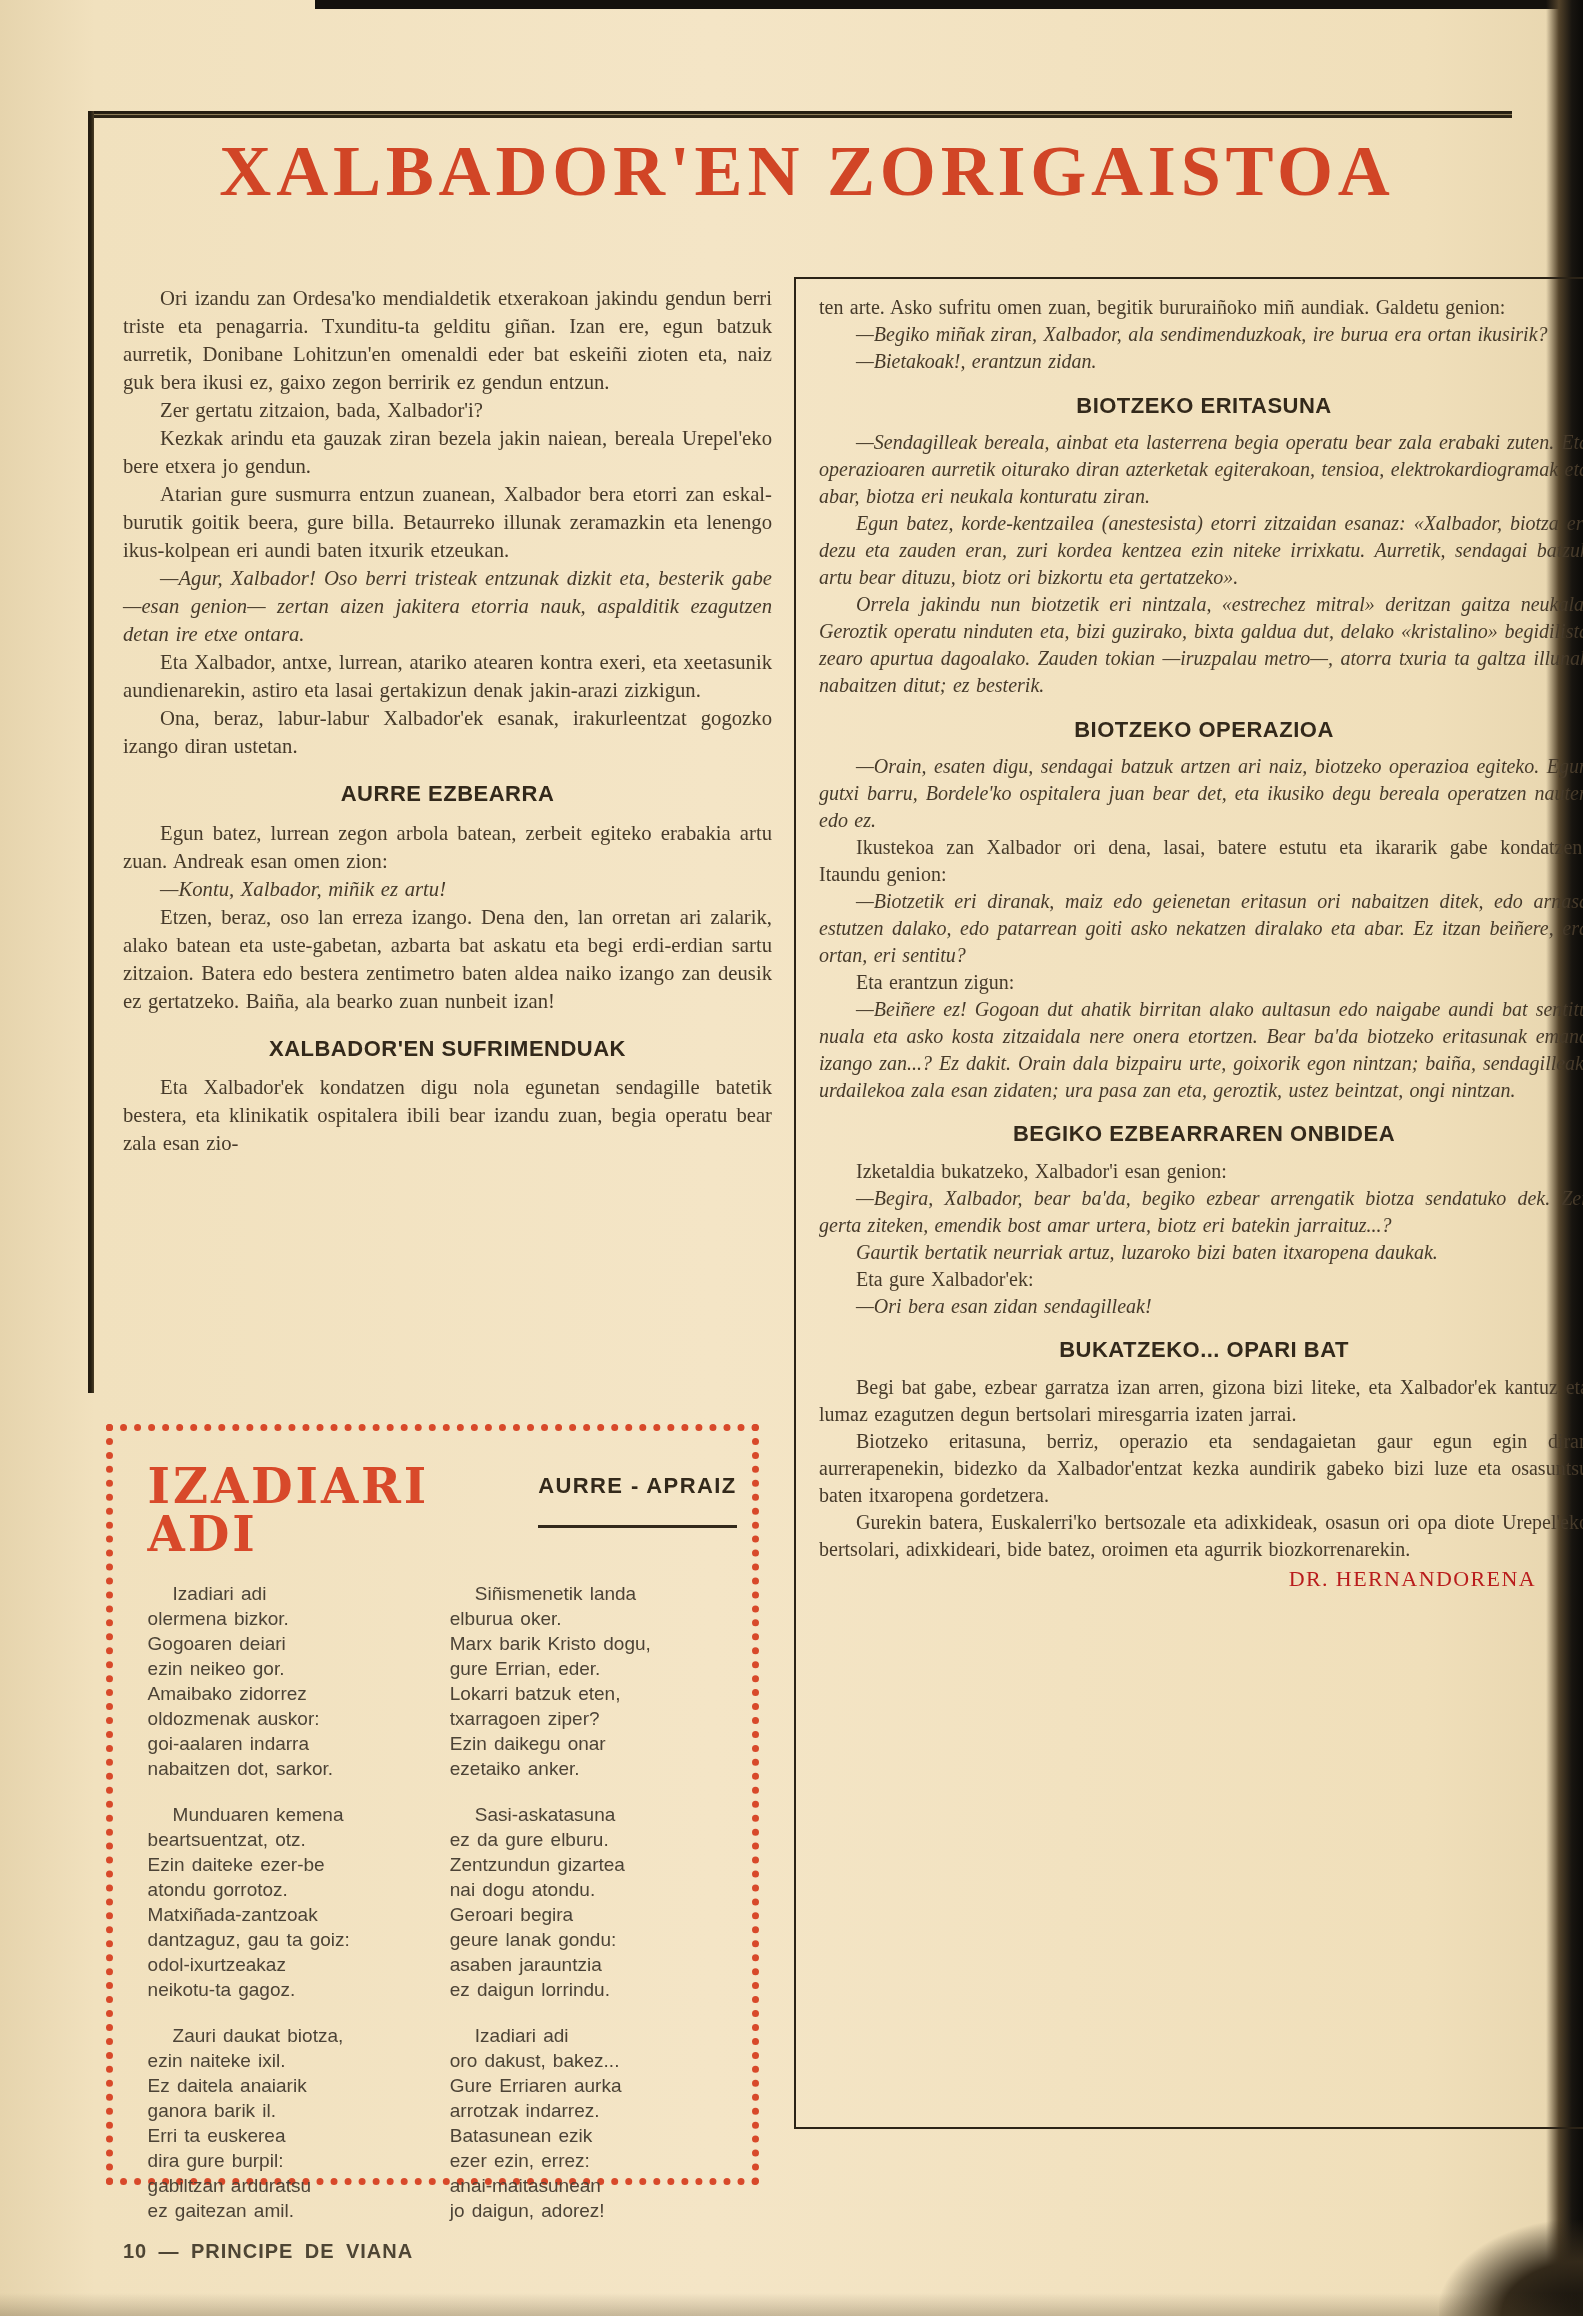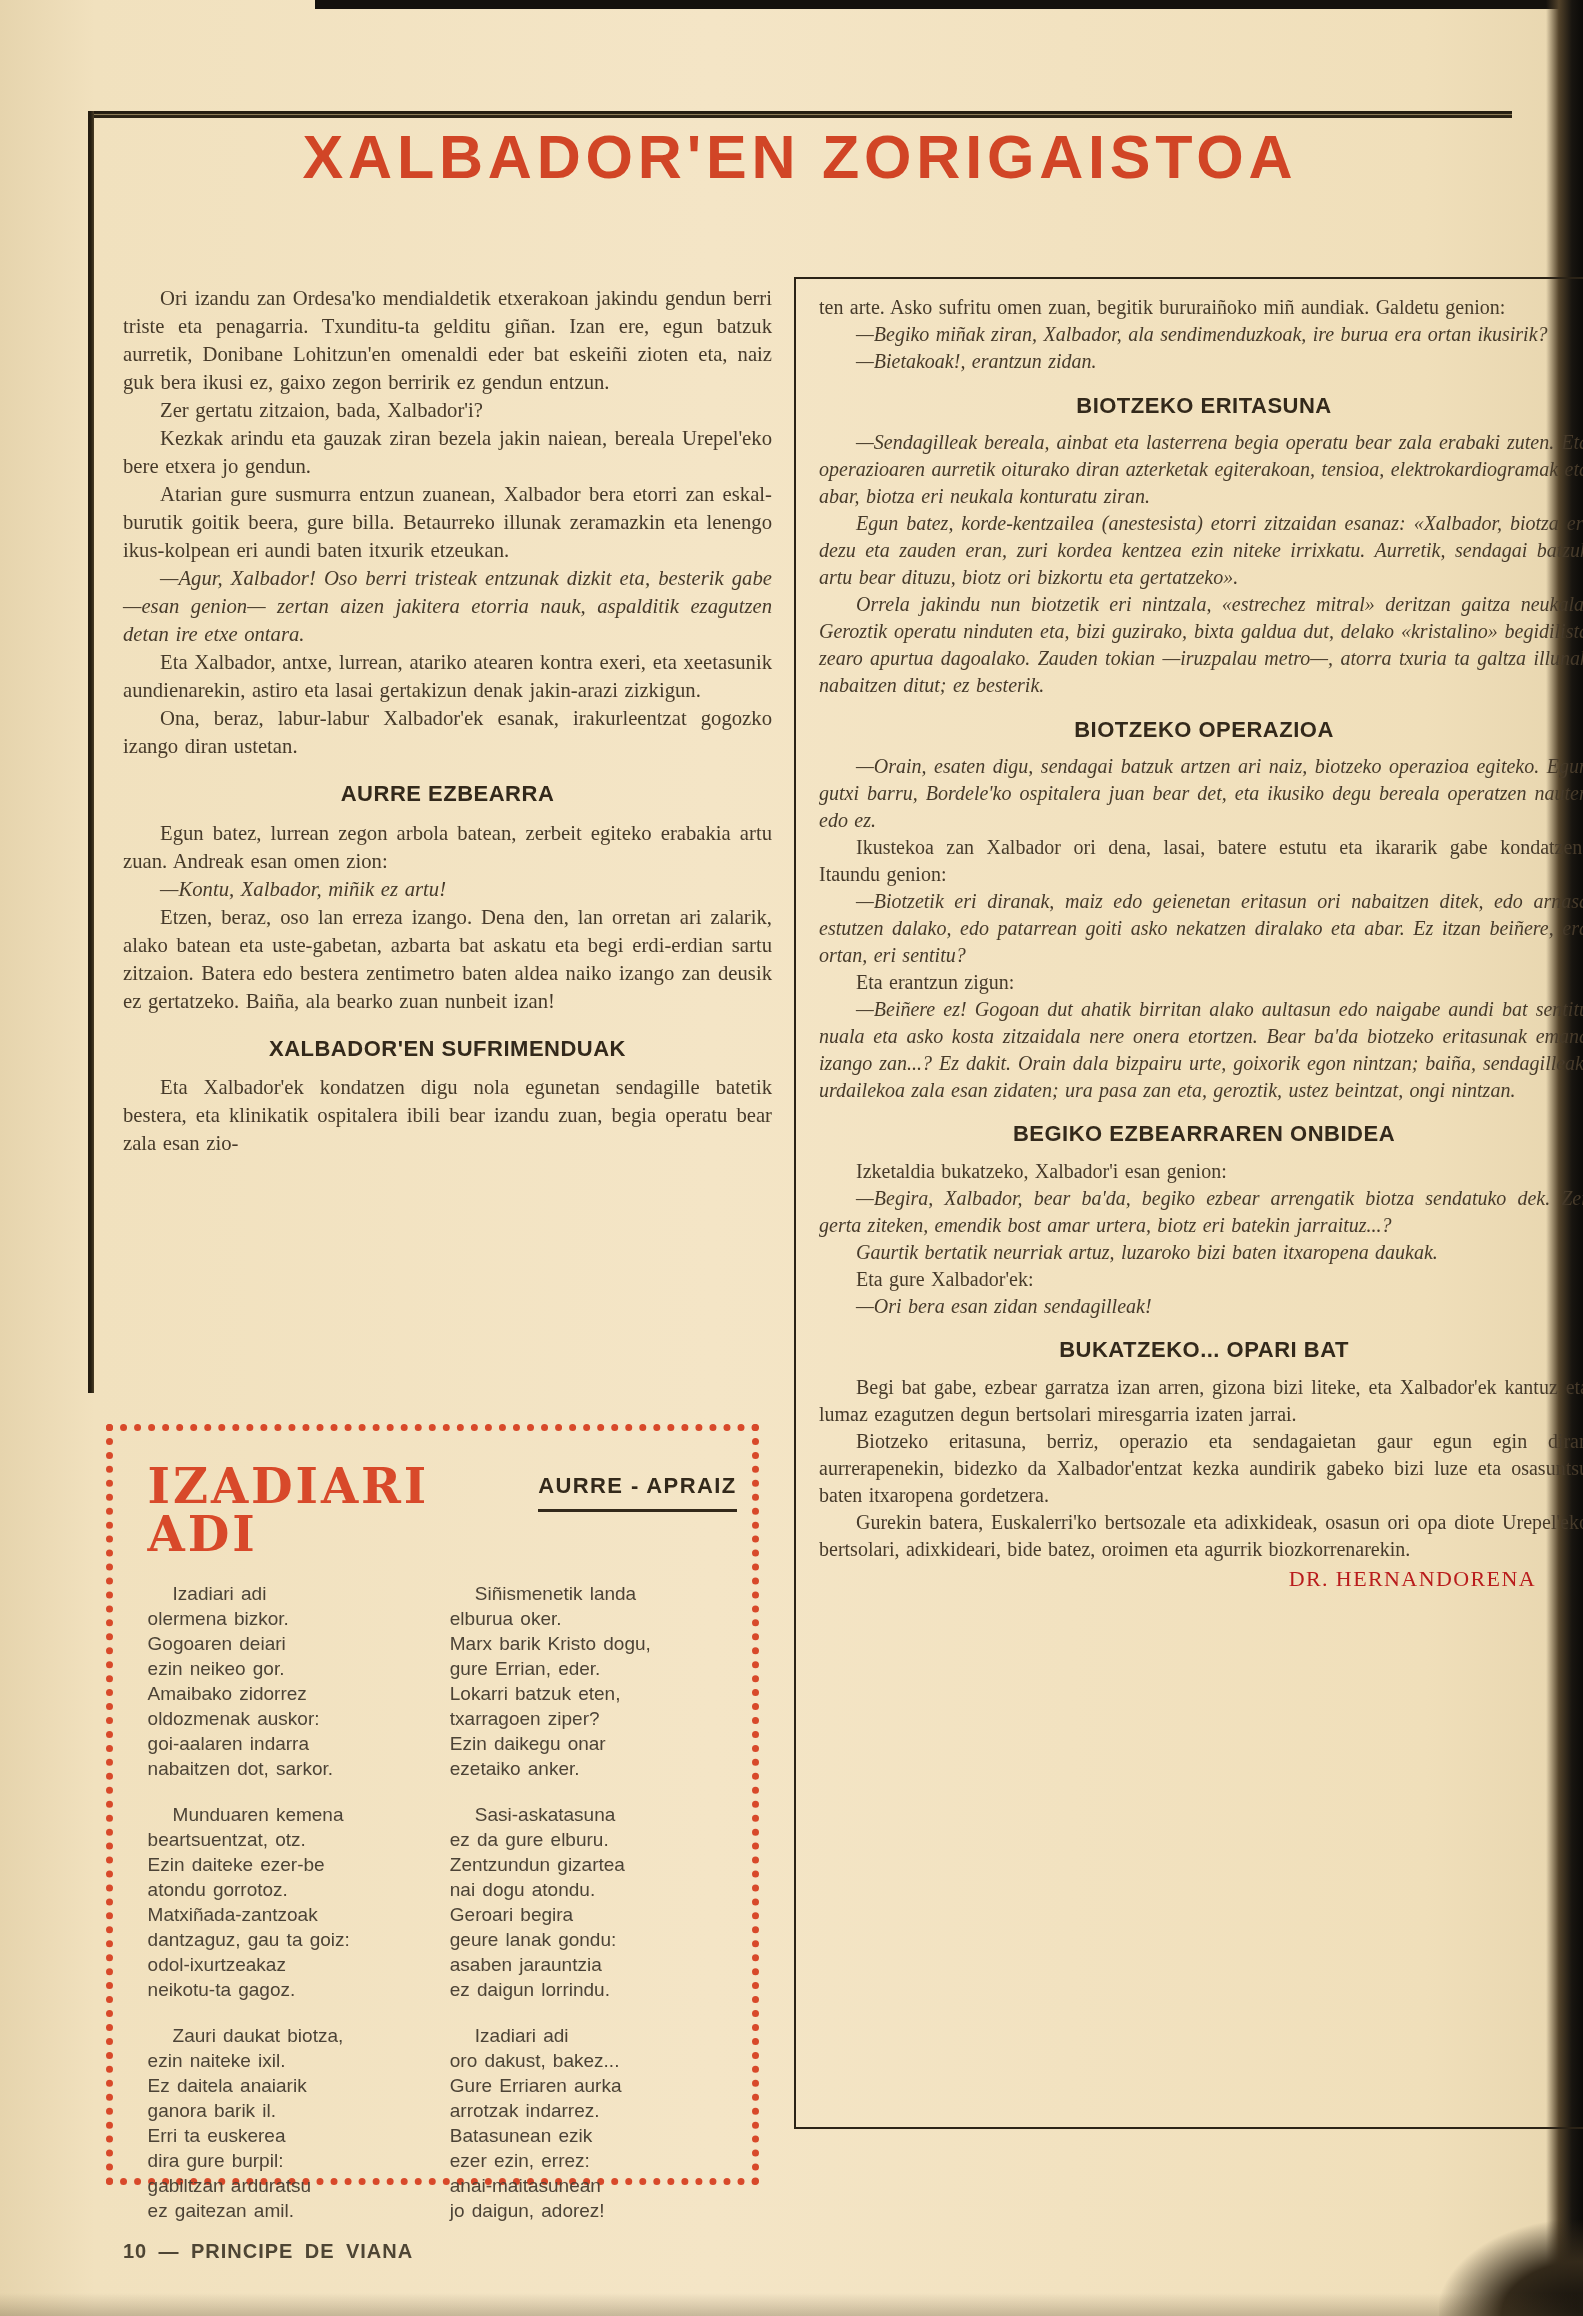--- a/index.html
+++ b/index.html
@@ -16,22 +16,22 @@
   .corner-br{position:absolute;right:0;bottom:0;width:144px;height:96px;
     background:radial-gradient(ellipse at bottom right,#0e0c09 0%,#33291a 40%,rgba(51,41,26,0) 72%);}
   .bottom-band{position:absolute;left:0;bottom:0;width:100%;height:23px;
     background:linear-gradient(to bottom,rgba(0,0,0,0),rgba(80,65,38,.28));}
   
   .rule-top{position:absolute;left:88px;top:111px;width:1424px;height:6.7px;
     background:linear-gradient(to bottom,#241d11 0 35%,#8d7c57 50%,#2b2315 65% 100%);}
   .rule-left{position:absolute;left:88px;top:111px;width:5.8px;height:1282px;
     background:linear-gradient(to right,#241d11 0 45%,#4a3d26 100%);}
   
-  .title{position:absolute;left:88px;top:121px;width:1424px;margin:0;text-align:center;
-    font-family:Liberation Sans, sans-serif;font-weight:bold;font-size:61px;line-height:1.2;
+  .title{position:absolute;left:88px;top:121px;width:1424px;margin:7px;text-align:center;
+    font-family:Liberation Serif, serif;font-weight:bold;font-size:72px;line-height:1.2;
     letter-spacing:4.8px;color:var(--title_red,#d14526);}
   
   .col-left{position:absolute;left:123px;top:284px;width:649px;}
   .col-right-box{position:absolute;left:794px;top:277px;width:820px;height:1852px;
     border:2.9px solid var(--rule,#2b2317);box-sizing:border-box;padding:15.4px 23px 9.6px;overflow:hidden;}
   .par{margin:0;font-size:20.7px;line-height:28px;text-align:justify;color:var(--ink,#463a2a);word-spacing:1.4px;}
   .col-right-box .par{font-size:20px;line-height:27px;}
   .ind{text-indent:37px;}
   .lead{text-indent:92px;}
   .ital{font-style:italic;}
@@ -41,21 +41,21 @@
   .signature{margin-top:3px;padding-right:53px;text-align:right;font-size:22px;
     letter-spacing:1.4px;color:#b91c1c;}
   
   .poem-box{position:absolute;left:106px;top:1424px;width:653px;height:761px;
     border:7.7px dotted var(--accent_red,#d8492a);box-sizing:border-box;padding:21px 15.4px 7.7px 25px;}
   .poem-head{display:flex;align-items:flex-start;margin:9.6px 0 23px 9.6px;}
   .poem-title{font-family:"DejaVu Serif",serif;font-weight:bold;font-size:48px;line-height:1;
     color:var(--accent_red,#d8492a);letter-spacing:2.9px;}
   .poem-author{font-family:"Liberation Sans",sans-serif;font-weight:bold;font-size:22px;
     letter-spacing:1.4px;color:var(--heading_ink,#33291b);border-bottom:3.8px solid #33291b;
-    padding-bottom:10px;margin:11.5px 0 0 29px;white-space:nowrap;}
+    padding-bottom:26px;margin:11.5px 0 0 29px;white-space:nowrap;}
   .poem-cols{display:flex;gap:15.4px;padding-left:9.6px;}
   .poem-col{width:50%;}
   .stanza{font-family:"Liberation Sans",sans-serif;font-size:19px;line-height:25px;
     color:#4c4336;white-space:pre-line;text-indent:25px;word-spacing:1.9px;margin:0 0 21px;}
   
   .footer{position:absolute;left:123px;top:2240px;font-family:"Liberation Sans",sans-serif;
     font-weight:bold;font-size:20px;letter-spacing:1px;word-spacing:4.8px;color:#4e4534;text-align:right;}
 </style>
 </head>
 <body>

